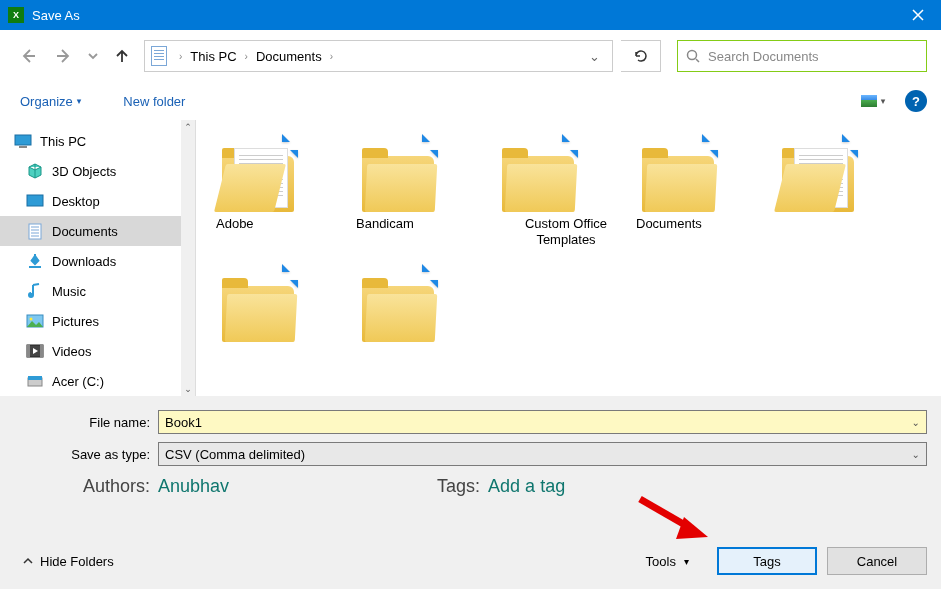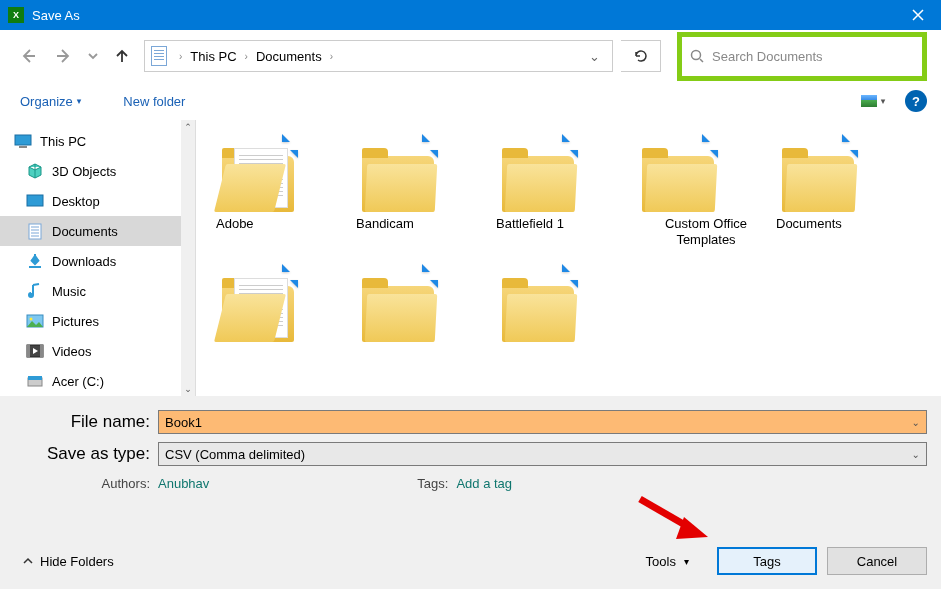--- a/index.html
+++ b/index.html
@@ -15,21 +15,21 @@
   .nav-arrow { width: 28px; height: 28px; display: flex; align-items: center; justify-content: center; cursor: pointer; color: #999; }
   .nav-arrow svg { stroke: currentColor; stroke-width: 1.8; fill: none; }
   .nav-arrow.enabled { color: #333; }
   .address { flex: 1; height: 32px; border: 1px solid #ccc; display: flex; align-items: center; padding: 0 6px; }
   .address-icon { width: 16px; height: 20px; background: #fff; border: 1px solid #7ba7d7; margin-right: 8px; position: relative; }
   .address-icon::before { content:""; position:absolute; top:3px; left:2px; right:2px; height:1px; background:#7ba7d7; box-shadow:0 3px 0 #7ba7d7, 0 6px 0 #7ba7d7, 0 9px 0 #7ba7d7; }
   .crumb { padding: 0 4px; cursor: pointer; }
   .crumb-sep { color: #888; padding: 0 4px; font-size: 10px; }
   .address-dd { margin-left: auto; color: #666; padding: 0 6px; }
   .refresh-box { width: 40px; height: 32px; border: 1px solid #ccc; border-left: none; display: flex; align-items: center; justify-content: center; }
-  .searchbox { width: 250px; height: 49px; border: 5px solid #84cc16; display: flex; align-items: center; padding: 0 8px; color: #888; margin-left: 8px; }
+  .searchbox { width: 250px; height: 32px; border: 1px solid #84cc16; display: flex; align-items: center; padding: 0 8px; color: #888; margin-left: 8px; }
   .searchbox input { border: none; outline: none; flex: 1; font-size: 13px; color: #000; margin-left: 8px; }
   .searchbox input::placeholder { color: #888; }
   
   .toolbar { height: 38px; display: flex; align-items: center; padding: 0 14px; }
   .toolbar-btn { padding: 4px 6px; cursor: pointer; color: #1a61b5; display: flex; align-items: center; gap: 4px; }
   .toolbar-btn.organize::after { content: "▾"; font-size: 9px; }
   .toolbar-spacer { flex: 1; }
   .view-btn { width: 36px; height: 24px; display:flex; align-items:center; justify-content:center; cursor:pointer; gap:4px; }
   .view-btn::after { content:"▾"; font-size:9px; color:#555; }
   .view-thumb { width:16px; height:12px; background: linear-gradient(#6bb6ff,#3a8de8 40%,#4caf50 40%,#2e7d32); }
@@ -54,25 +54,25 @@
   .folder-front { position:absolute; bottom:0; left:10px; width:70px; height:48px; background: linear-gradient(#f9e39a,#f0c957); border-radius: 2px; transform: skewX(-3deg); }
   .folder-paper { position:absolute; bottom:4px; left:18px; width:54px; height:60px; background:#fff; border:1px solid #ddd; }
   .folder-paper::before { content:""; position:absolute; top:6px; left:4px; right:4px; height:1px; background:#ccc; box-shadow: 0 4px 0 #ccc,0 8px 0 #ccc,0 12px 0 #ccc,0 16px 0 #ccc,0 20px 0 #ccc,0 24px 0 #ccc,0 28px 0 #ccc,0 32px 0 #ccc,0 36px 0 #ccc,0 40px 0 #ccc; }
   .sync-badge { position:absolute; top:-4px; right:2px; width:28px; height:28px; }
   .sync-badge svg { filter: drop-shadow(0 1px 1px rgba(0,0,0,.2)); }
   .folder-open .folder-front { transform: skewX(-14deg) translateX(-6px); width:60px; }
   .folder-stripe::after { content:""; position:absolute; bottom:4px; left:52px; width:12px; height:52px; background: repeating-linear-gradient(#4a90d9 0 3px, #fff 3px 6px); }
 
   .bottom { background: #f0f0f0; height: 193px; padding: 14px 14px 10px 14px; position:relative; }
   .form-row { display: flex; align-items: center; margin-bottom: 8px; }
-  .form-label { width: 144px; text-align: right; padding-right: 8px; font-size: 17px; }
-  .form-input { flex: 1; height: 24px; border: 1px solid #7a7a7a; background: #fdba74; padding: 0 6px; font-size: 13px; display:flex; align-items:center; }
+  .form-label { width: 144px; text-align: right; padding-right: 8px; font-size: 13px; }
+  .form-input { flex: 1; height: 24px; border: 1px solid #7a7a7a; background: #fef9c3; padding: 0 6px; font-size: 13px; display:flex; align-items:center; }
   .form-input.combo { background: #e8e8e8; justify-content: space-between; }
   .form-input .dd { color:#555; font-size:10px; }
-  .meta-row { display: flex; align-items: flex-end; margin-top: 10px; font-size: 13px; }
+  .meta-row { display: flex; align-items: flex-end; margin-top: 10px; font-size: 18px; }
   .meta-label { width: 144px; text-align: right; padding-right: 8px; color: #444; }
   .meta-val { color: #0f766e; cursor: pointer; }
   .meta-gap { width: 208px; }
   .meta-taglabel { padding-right: 8px; color:#444; }
   
   .action-row { position:absolute; bottom: 14px; left:22px; right:14px; display:flex; align-items:center; }
   .hide-folders { display:flex; align-items:center; gap:6px; cursor:pointer; }
   .action-spacer { flex:1; }
   .tools { margin-right: 18px; cursor:pointer; display:flex; align-items:center; gap:8px; }
   .tools::after { content:"▾"; font-size:10px; }
@@ -267,31 +267,20 @@
     </div>
     <div class="folder folder-stripe">
       <div class="folder-icon">
           <div class="folder-back"></div>
           <div class="folder-front"></div>
         <div class="sync-badge"><svg width="28" height="28" viewBox="0 0 28 28">
               <path d="M6 2 L14 10 L6 10 Z" fill="#1e88e5"></path>
               <path d="M22 26 L14 18 L22 18 Z" fill="#1e88e5"></path>
             </svg></div>
       </div>
-      <div class="folder-label">Battlefield 1</div>
-    </div>
-    <div class="folder folder-stripe">
-      <div class="folder-icon">
-          <div class="folder-back"></div>
-          <div class="folder-front"></div>
-        <div class="sync-badge"><svg width="28" height="28" viewBox="0 0 28 28">
-              <path d="M6 2 L14 10 L6 10 Z" fill="#1e88e5"></path>
-              <path d="M22 26 L14 18 L22 18 Z" fill="#1e88e5"></path>
-            </svg></div>
-      </div>
       <div class="folder-label">Custom Office Templates</div>
     </div>
     <div class="folder folder-stripe">
       <div class="folder-icon">
           <div class="folder-back"></div>
           <div class="folder-front"></div>
         <div class="sync-badge"><svg width="28" height="28" viewBox="0 0 28 28">
               <path d="M6 2 L14 10 L6 10 Z" fill="#1e88e5"></path>
               <path d="M22 26 L14 18 L22 18 Z" fill="#1e88e5"></path>
             </svg></div>

